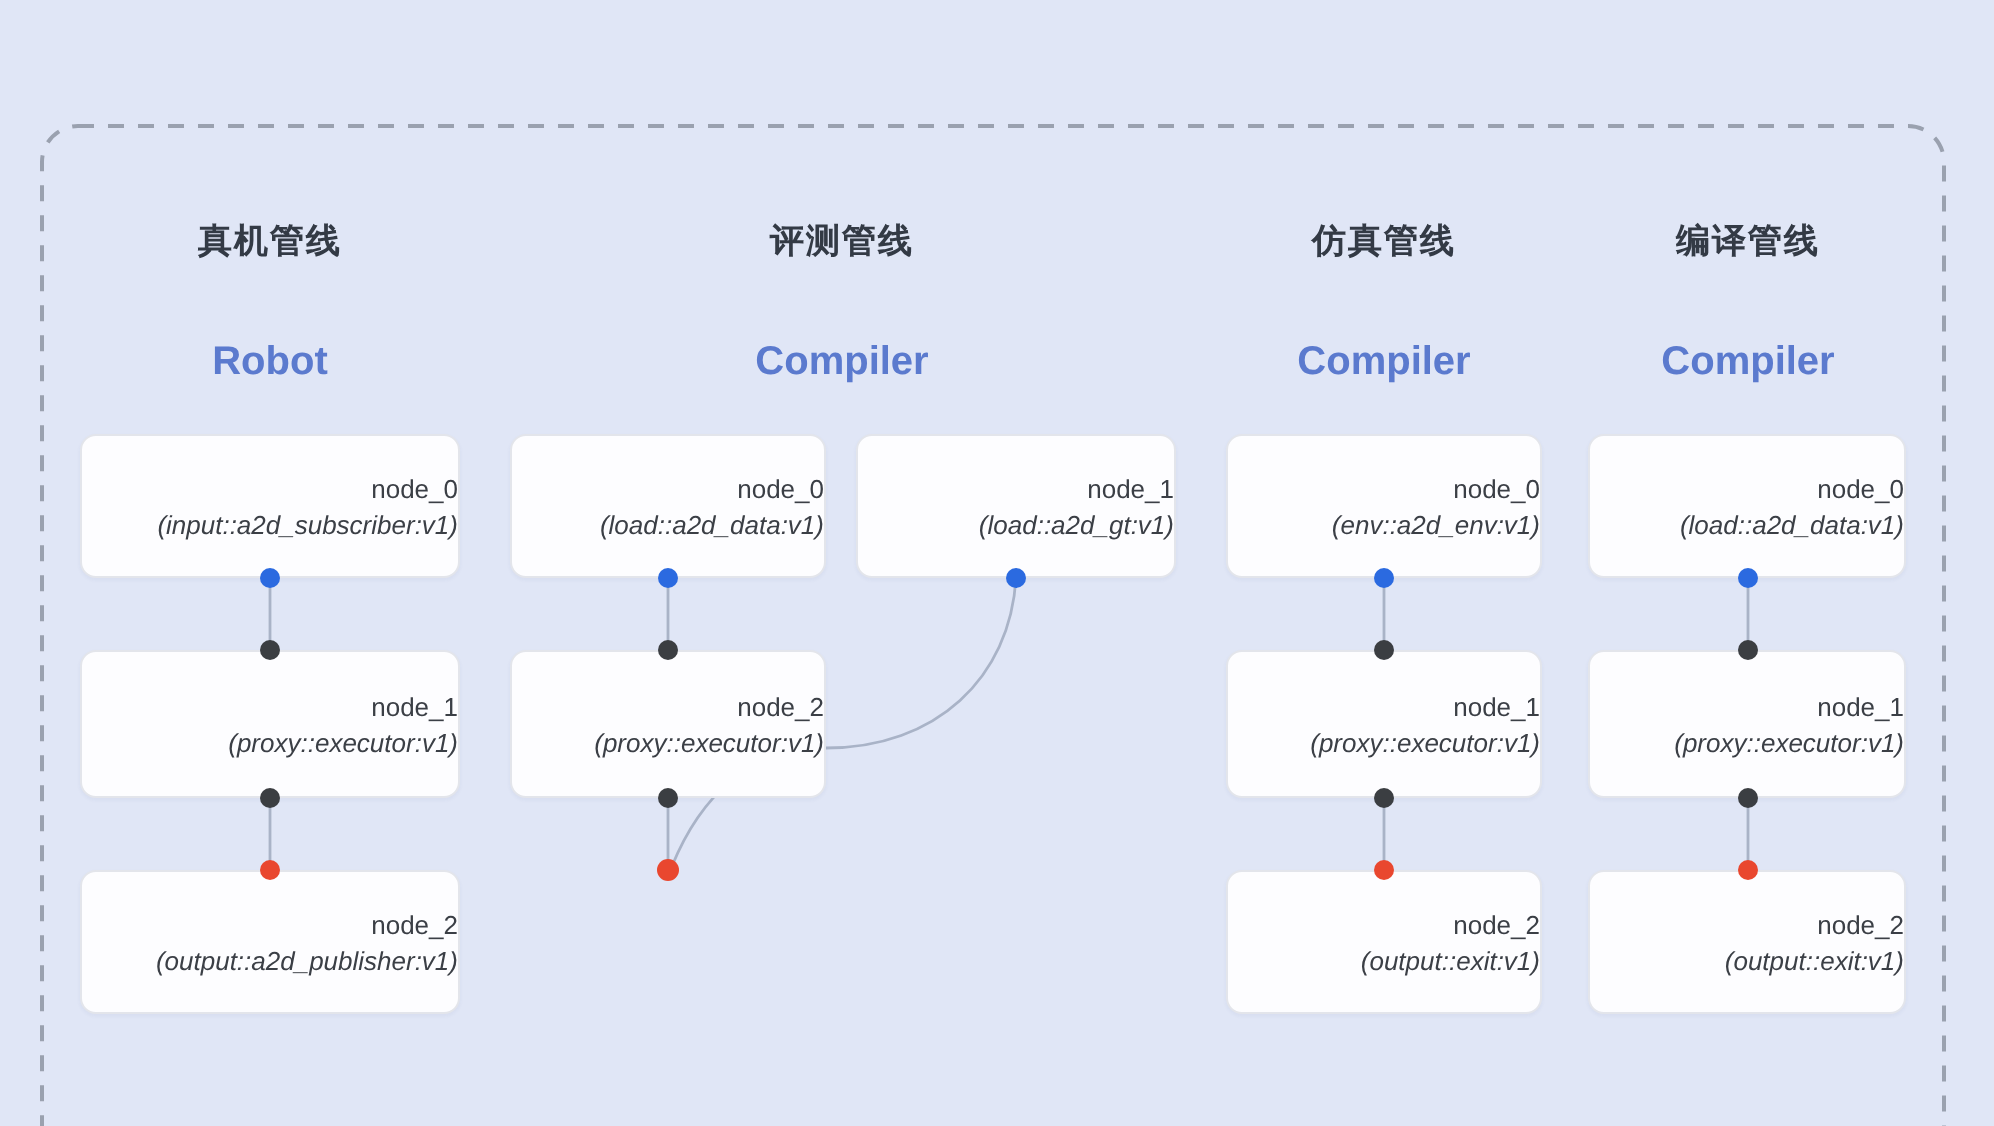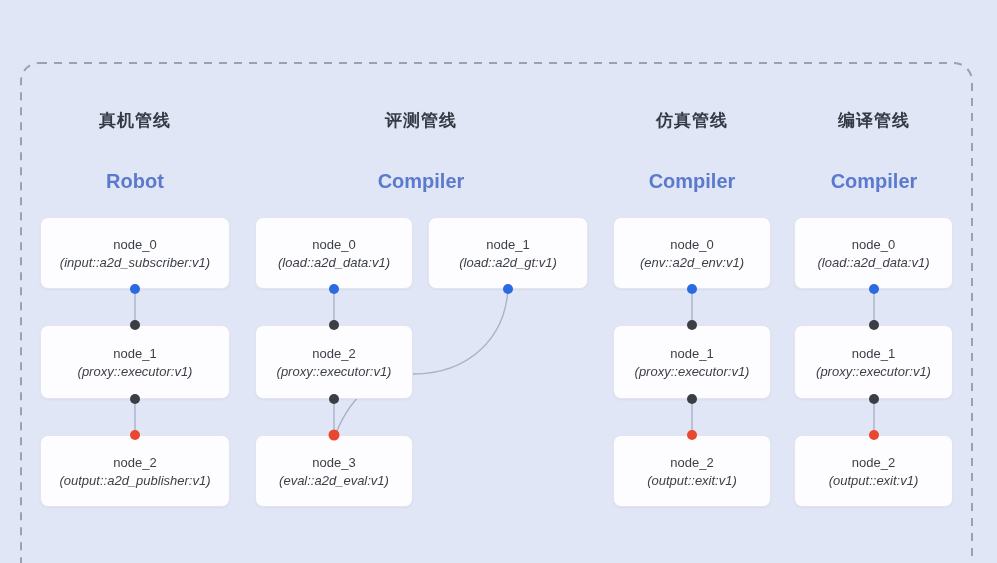--- a/index.html
+++ b/index.html
@@ -36,21 +36,21 @@
     color: #5b7ace;
     white-space: nowrap;
   }
   .node-box {
     position: absolute; z-index: 2;
     background: #fdfdff;
     border: 1px solid #e3e5eb;
     border-radius: 8px;
     box-shadow: 0 1px 2px rgba(40,60,110,0.05);
     display: flex; flex-direction: column;
-    align-items: center; justify-content: center;
+    align-items: flex-end; justify-content: center;
     gap: 5px;
     box-sizing: border-box;
   }
   .node-name   { font-size: 13px; color: #3b3f46; line-height: 1; }
   .node-detail { font-size: 13px; color: #3b3f46; line-height: 1; font-style: italic; }
   .bottom-strip {
     position: absolute; left: 0; top: 556px;
     width: 997px; height: 7px;
     background: #f5f7fc; z-index: 0;
   }
@@ -107,24 +107,20 @@
     <div class="node-detail">(load::a2d_data:v1)</div>
   </div>
   <div class="node-box" style="left:428px;top:170px;width:160px;height:72px">
     <div class="node-name">node_1</div>
     <div class="node-detail">(load::a2d_gt:v1)</div>
   </div>
   <div class="node-box" style="left:255px;top:278px;width:158px;height:74px">
     <div class="node-name">node_2</div>
     <div class="node-detail">(proxy::executor:v1)</div>
   </div>
-  <div class="node-box" style="left:255px;top:388px;width:158px;height:72px">
-    <div class="node-name">node_3</div>
-    <div class="node-detail">(eval::a2d_eval:v1)</div>
-  </div>
 
   <div class="node-box" style="left:613px;top:170px;width:158px;height:72px">
     <div class="node-name">node_0</div>
     <div class="node-detail">(env::a2d_env:v1)</div>
   </div>
   <div class="node-box" style="left:613px;top:278px;width:158px;height:74px">
     <div class="node-name">node_1</div>
     <div class="node-detail">(proxy::executor:v1)</div>
   </div>
   <div class="node-box" style="left:613px;top:388px;width:158px;height:72px">

